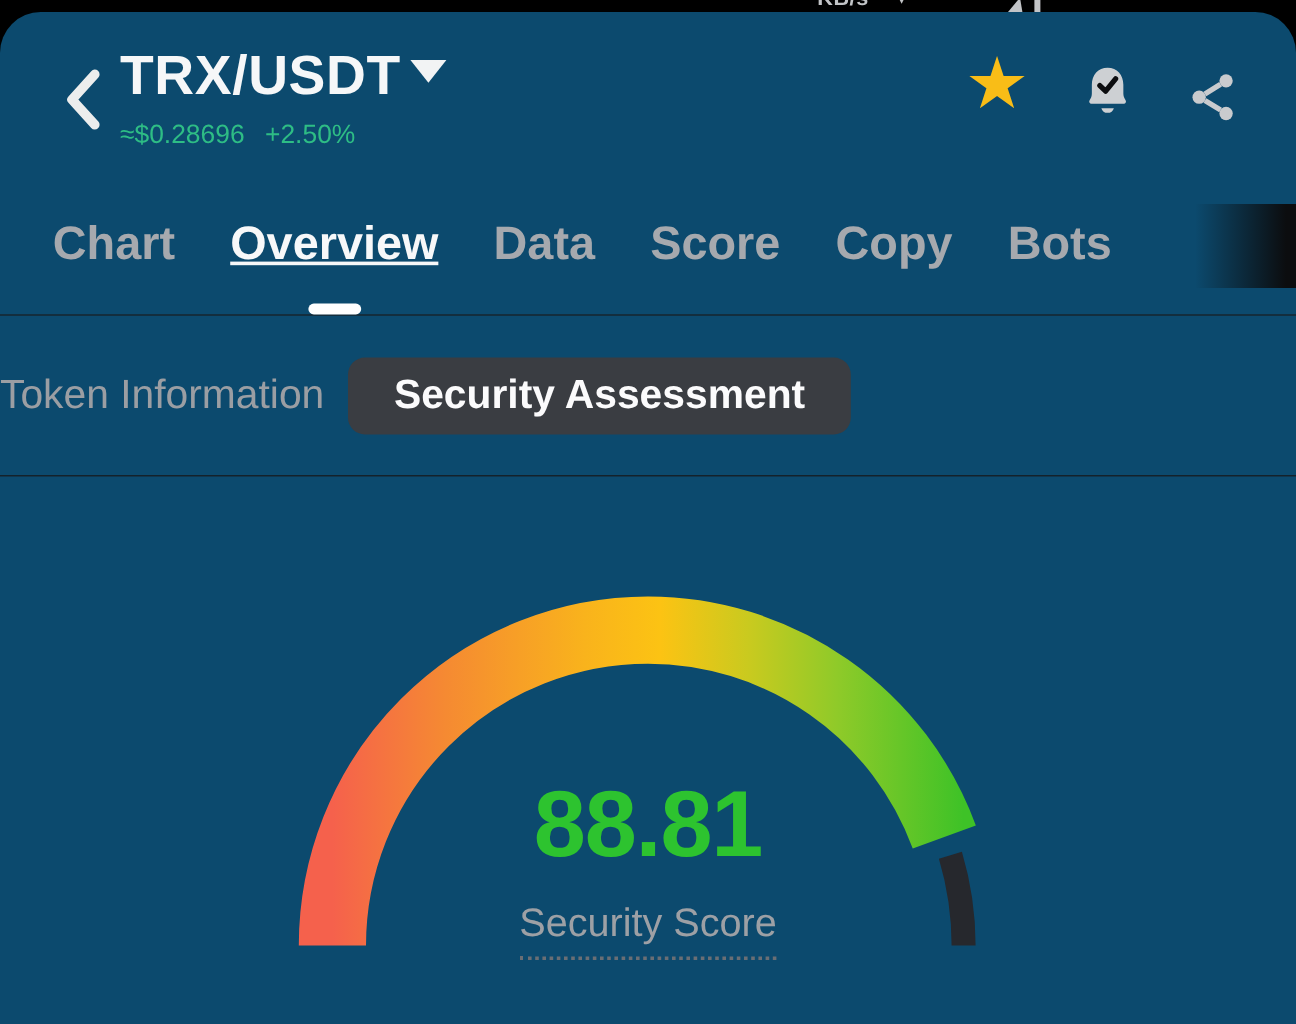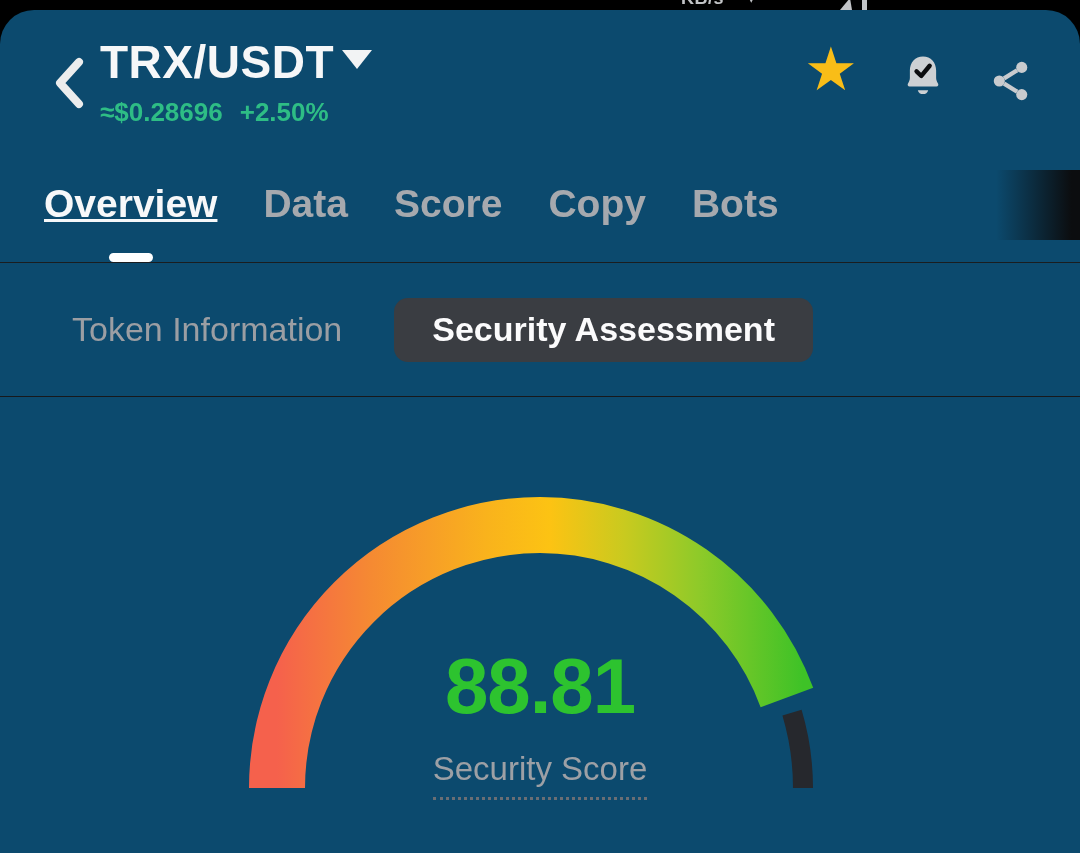--- a/index.html
+++ b/index.html
@@ -18,39 +18,39 @@
   .status-frag { position:absolute; left:838px; top:0; }
 
   
   .card { position:absolute; top:10px; left:0; right:0; bottom:0; background:#0c4a6e; border-radius:34px 34px 0 0; overflow:hidden; }
 
   
   .back-btn { position:absolute; left:50px; top:46px; width:38px; height:54px; cursor:pointer; }
   .pair-title { position:absolute; left:100px; top:26px; font-size:46px; line-height:52px; font-weight:800; color:#f6f7f8; letter-spacing:.5px; }
   .caret-down { position:absolute; left:342px; top:40px; width:0; height:0;
     border-left:15px solid transparent; border-right:15px solid transparent; border-top:19px solid #f2f3f4; }
-  .price-row { position:absolute; left:100px; top:84px; font-size:26px; line-height:36px; font-weight:700; color:#2ebd85; white-space:nowrap; }
+  .price-row { position:absolute; left:100px; top:84px; font-size:22px; line-height:36px; font-weight:400; color:#2ebd85; white-space:nowrap; }
   .price-row .chg { margin-left:17px; }
   .icon-star { position:absolute; left:804px; top:30px; font-size:60px; line-height:60px; color:#f9bd17; cursor:pointer; }
   .icon-bell { position:absolute; left:898px; top:42px; cursor:pointer; }
   .icon-share { position:absolute; left:988px; top:48px; cursor:pointer; }
 
   
   .tabs { position:absolute; left:0; right:0; top:160px; display:flex; gap:46px; padding:12px 0 0 44px;
     font-size:39px; font-weight:700; border-bottom:1px solid #1a1d20; }
   .tab { color:#a6a9ae; position:relative; line-height:44px; padding-bottom:36px; cursor:pointer; white-space:nowrap; }
   .tab.active { color:#f7f8f9;text-decoration:underline; }
   .tab.active::after { content:""; position:absolute; left:50%; transform:translateX(-50%); bottom:0;
     width:44px; height:9px; border-radius:5px; background:#ffffff; }
   .tabs-fade { position:absolute; right:0; top:160px; width:84px; height:70px; pointer-events:none; z-index:3;
     background:linear-gradient(to right, rgba(12,13,15,0), #0c0d0f 90%); }
 
   
   .subtabs { position:absolute; left:0; right:0; top:253px; height:134px; display:flex; align-items:center;
-    padding-left:72px; gap:52px; border-bottom:1px solid #17191c; }
+    gap:20px; border-bottom:1px solid #17191c; }
   .subtab { font-size:34px; font-weight:500; color:#9b9ea3; cursor:pointer; white-space:nowrap; }
   .subtab.selected { background:#3a3d42; color:#fbfbfc; font-weight:700; height:64px;
     display:inline-flex; align-items:center; padding:0 38px; border-radius:14px; }
 
   
   .gauge-area { position:absolute; left:0; right:0; top:388px; bottom:0; }
   .gauge-svg { position:absolute; left:216px; top:62px; }
   .score { position:absolute; left:0; right:0; top:248px; text-align:center;
     font-size:78px; line-height:80px; font-weight:800; color:#2dc32f; letter-spacing:-1px; }
   .score-label-wrap { position:absolute; left:0; right:0; top:352px; text-align:center; }
@@ -93,20 +93,21 @@
     </svg>
 
     <svg class="icon-share" width="46" height="46" viewBox="0 0 24 24">
       <circle cx="17.6" cy="4.9" r="2.9" fill="#c9cbce"></circle>
       <circle cx="17.6" cy="19.1" r="2.9" fill="#c9cbce"></circle>
       <circle cx="5.9" cy="12" r="2.9" fill="#c9cbce"></circle>
       <path d="M8.4 10.6 L15.2 6.4 M8.4 13.4 L15.2 17.6" stroke="#c9cbce" stroke-width="2.3"></path>
     </svg>
 
     <nav class="tabs">
+      <div class="tab">Chart</div>
       <div class="tab active">Overview</div>
       <div class="tab">Data</div>
       <div class="tab">Score</div>
       <div class="tab">Copy</div>
       <div class="tab">Bots</div>
     </nav>
     <div class="tabs-fade"></div>
 
     <div class="subtabs">
       <span class="subtab">Token Information</span>

